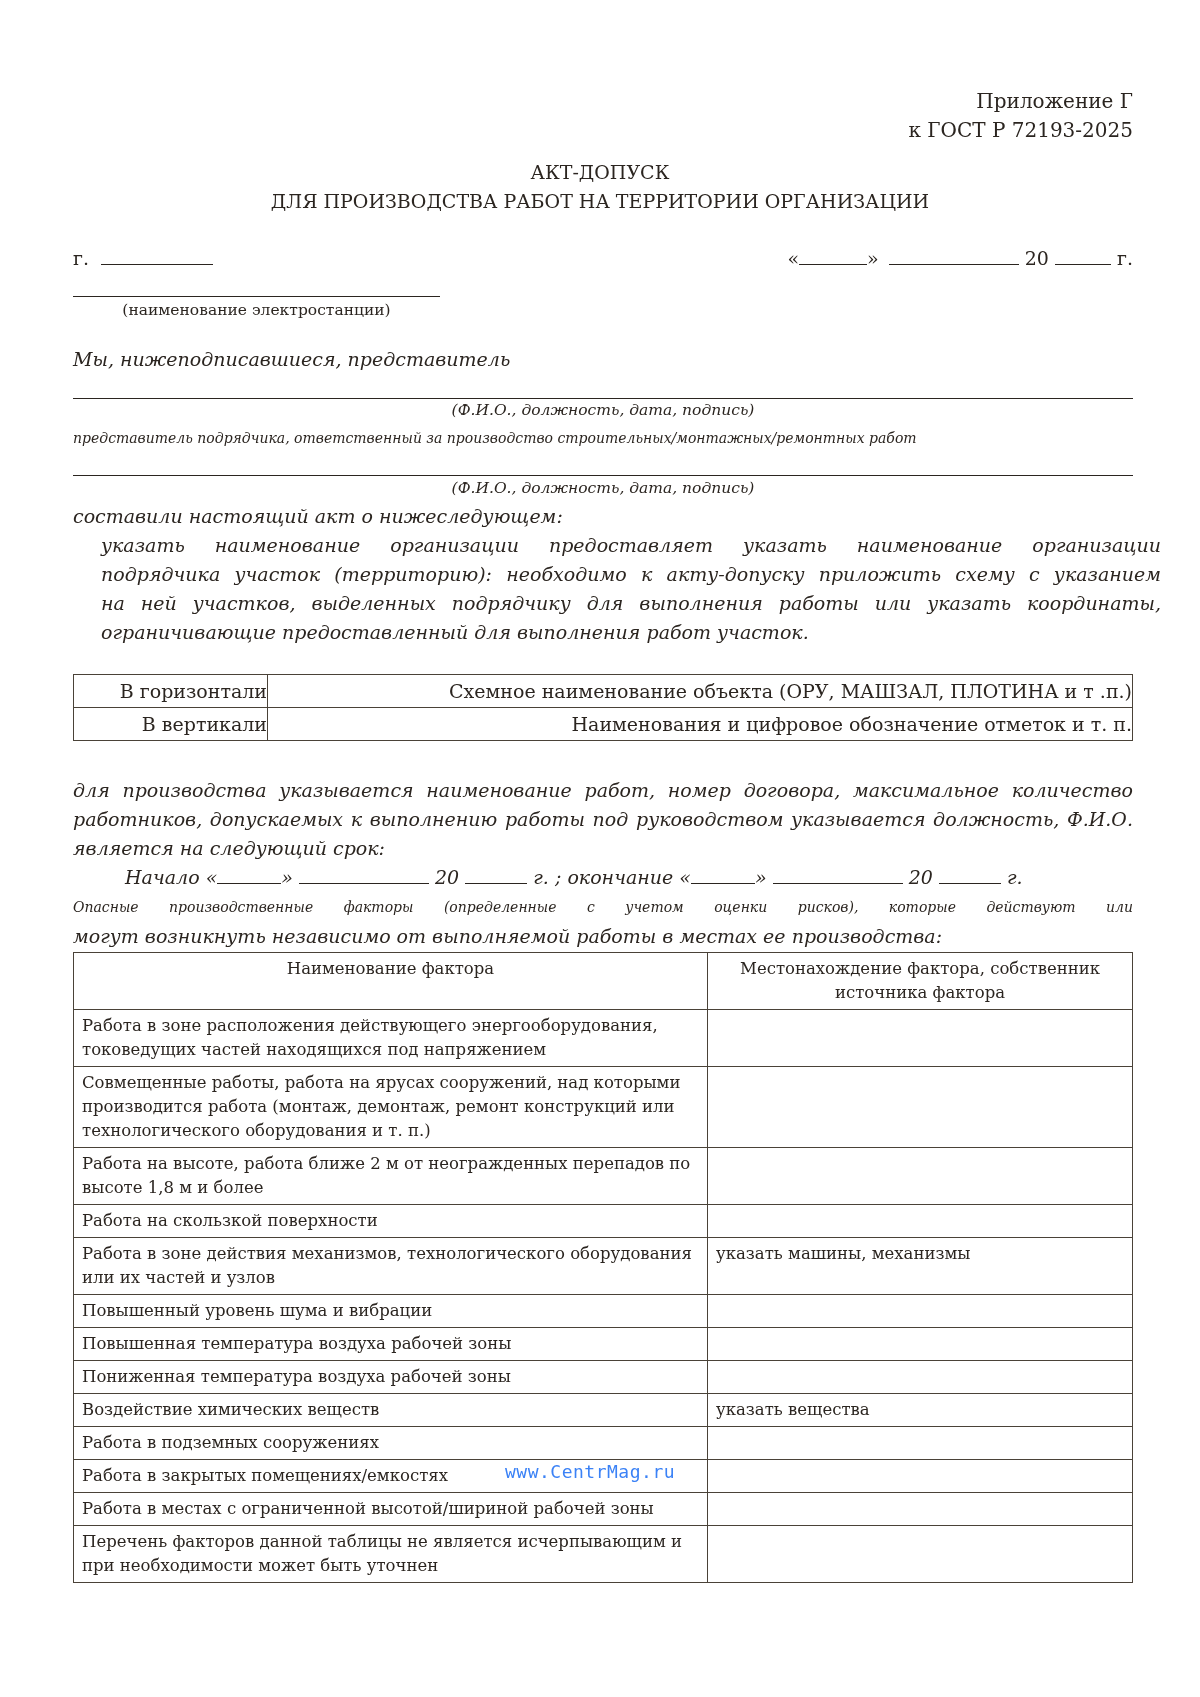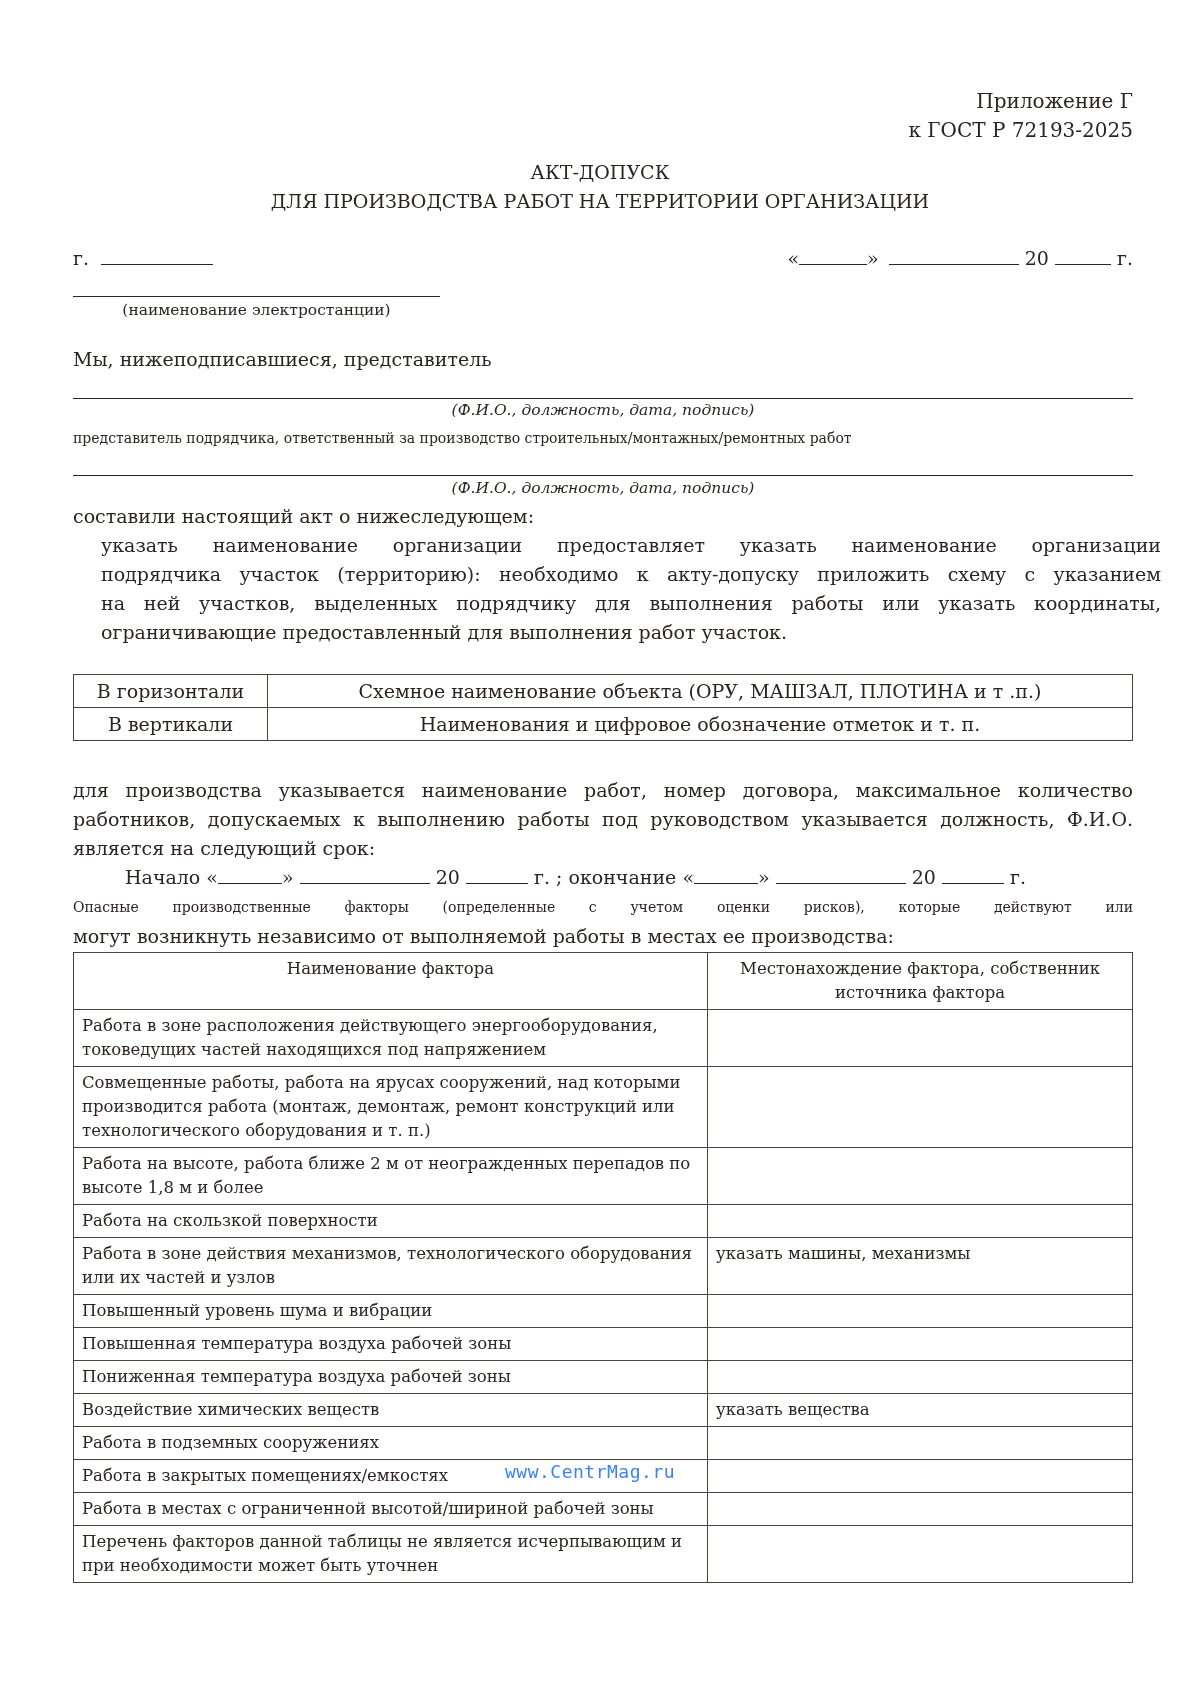--- a/index.html
+++ b/index.html
@@ -7,27 +7,27 @@
          font-family: "DejaVu Serif", "Liberation Serif", serif; color: #2b2520; }
   .abs { position: absolute; }
   .appendix { right: 67px; top: 87px; text-align: right; font-size: 20px; line-height: 29px; }
   .title { left: 0; width: 1200px; top: 158px; text-align: center; font-size: 19px; line-height: 29px; }
   .line { display: inline-block; border-bottom: 1.3px solid #2b2520; height: 18px; vertical-align: baseline; }
   .row-date { left: 73px; top: 246px; width: 1060px; font-size: 19px; height: 26px; }
   .row-date .city { position: absolute; left: 0; top: 0; }
   .row-date .date { position: absolute; right: 0; top: 0; }
   .station-line { left: 73px; top: 296px; width: 367px; border-bottom: 1.3px solid #2b2520; }
   .station-caption { left: 73px; top: 301px; width: 367px; text-align: center; font-size: 15.5px; }
-  .p { font-size: 19px; line-height: 29px; }
+  .p { font-size: 19px; line-height: 29px; font-style: italic; }
   .sig-line { left: 73px; width: 1060px; border-bottom: 1.3px solid #2b2520; }
   .sig-caption { left: 73px; width: 1060px; text-align: center; font-size: 15.5px; font-style: italic; }
   .justify { text-align: justify; text-align-last: justify; }
   .tbl { border-collapse: collapse; position: absolute; left: 73px; width: 1060px; }
   .tbl td { border: 1.5px solid #4a4238; font-size: 19px; }
-  .tbl-small td { height: 32px; text-align: center; padding: 0; }
+  .tbl-small td { height: 32px; text-align: right; padding: 0; }
   .tbl-factors td { font-size: 16.5px; line-height: 24px; padding: 4px 8px; vertical-align: top; }
   .tbl-factors tr.head td { text-align: center; height: 48px; }
   .watermark { position: absolute; left: 505px; top: 1461px; font-family: "DejaVu Sans Mono", monospace;
                color: #3b82f6; font-size: 18px; letter-spacing: 0.5px; }
 </style>
 </head>
 <body>
 
 <div class="abs appendix">
   <div>Приложение Г</div>

